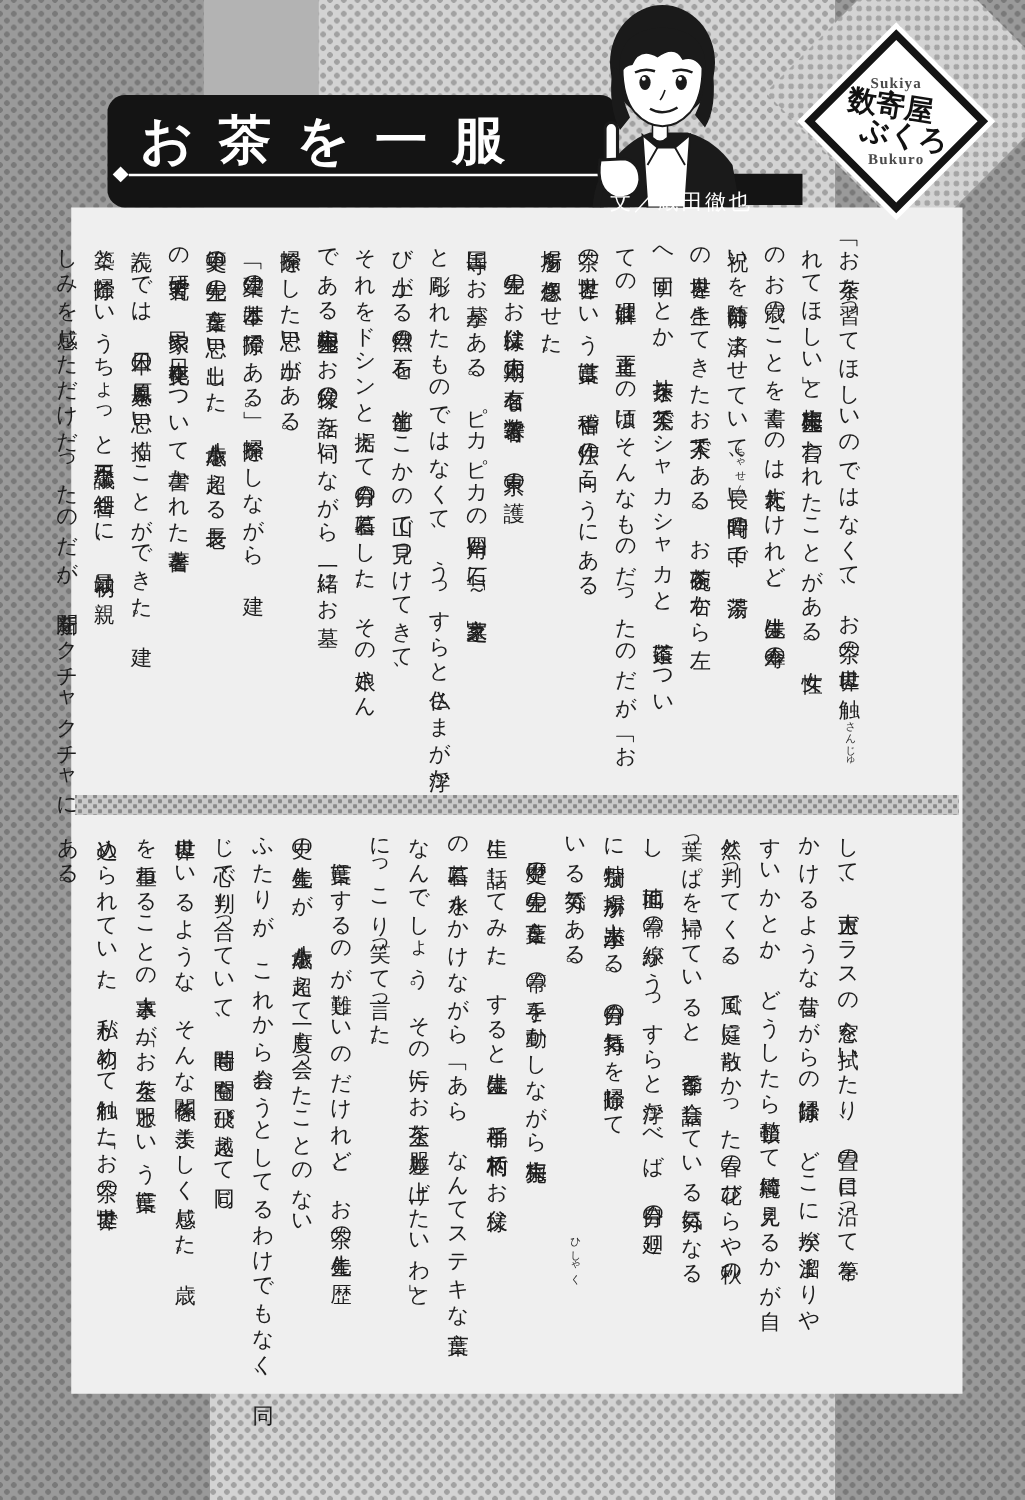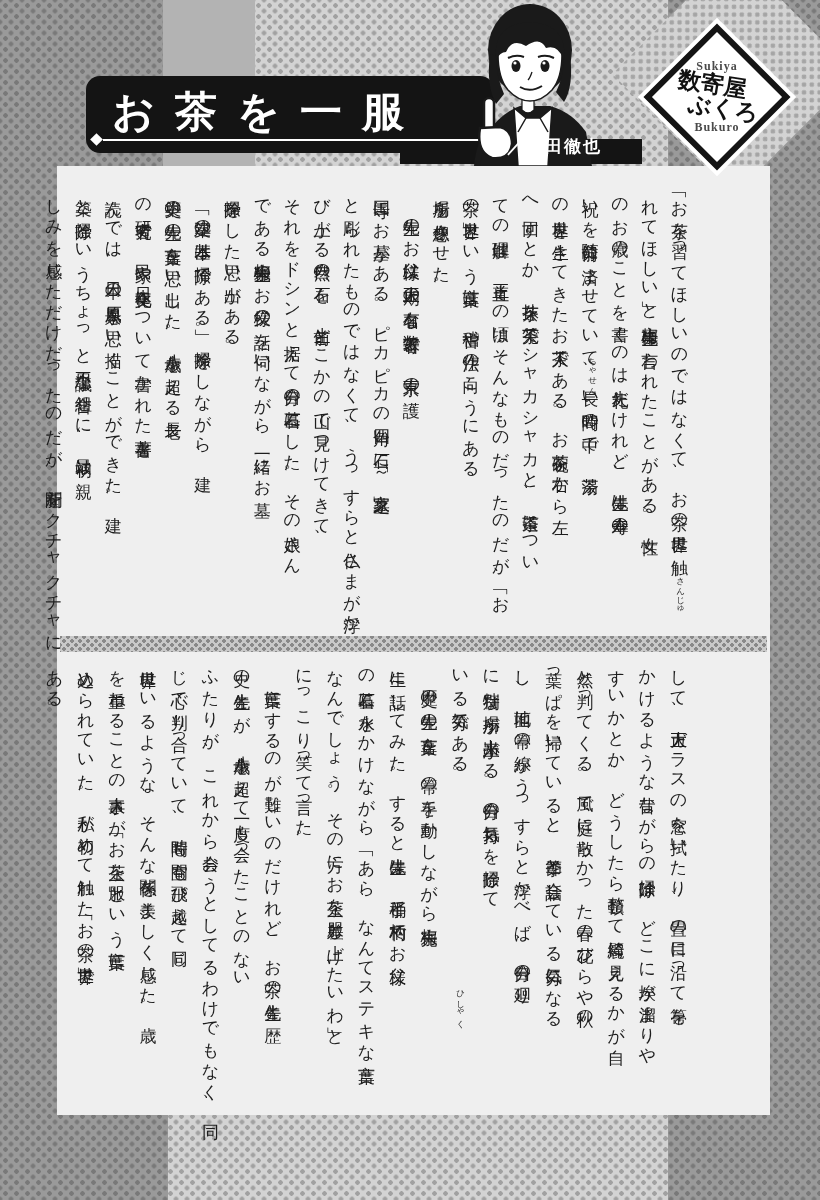--- a/index.html
+++ b/index.html
@@ -42,34 +42,34 @@
   .bottom-block{right:76px; top:492px; width:656px; height:462px;}
   .bottom-block .vcol{line-height:31.2px;}
   .furigana{
     position:absolute; writing-mode:vertical-rl; text-orientation:mixed;
     font-size:8.5px; letter-spacing:0; color:#2a2a2a; z-index:3;
   }
   .f-sanju{left:618px; top:405px;}
   .f-chasen{left:530px; top:186px;}
   .f-hishaku{left:398px; top:818px;}
   .title-bar{
-    position:absolute; left:86px; top:76px; width:408px; height:77px;
+    position:absolute; left:86px; top:76px; width:408px; height:90px;
     background:#141414; border-radius:14px; z-index:5;
   }
   .title-text{
     position:absolute; left:26px; top:8px; color:#ffffff;
     font-size:42px; font-weight:bold; letter-spacing:20px; white-space:nowrap;
     font-family:"Liberation Serif","DejaVu Serif",serif;
   }
   .title-underline{position:absolute; left:17px; top:63px; width:376px; height:2px; background:#ffffff;}
   .title-diamond{position:absolute; left:6px; top:59px; width:9px; height:9px; background:#ffffff; transform:rotate(45deg);}
   .author-strip{position:absolute; left:400px; top:139px; width:242px; height:25px; background:#141414; z-index:4;}
   .author-credit{
-    position:absolute; left:488px; top:135px; z-index:6; color:#ffffff;
-    font-family:"Liberation Sans","DejaVu Sans",sans-serif; font-weight:bold;
+    position:absolute; left:488px; top:150px; z-index:6; color:#ffffff;
+    font-family:"Liberation Sans","DejaVu Sans",sans-serif; font-weight:normal;
     font-size:17px; letter-spacing:2px; white-space:nowrap;text-align:center;
   }
   .character{position:absolute; left:446px; top:0; width:162px; height:166px; z-index:5;}
   .logo{
     position:absolute; left:665px; top:45px; width:104px; height:104px;
     box-sizing:border-box; background:#ffffff; border:6px solid #141414;
     box-shadow:0 0 0 4px #ffffff; transform:rotate(45deg); z-index:7;
   }
   .logo-inner{
     position:absolute; inset:0; transform:rotate(-45deg);

